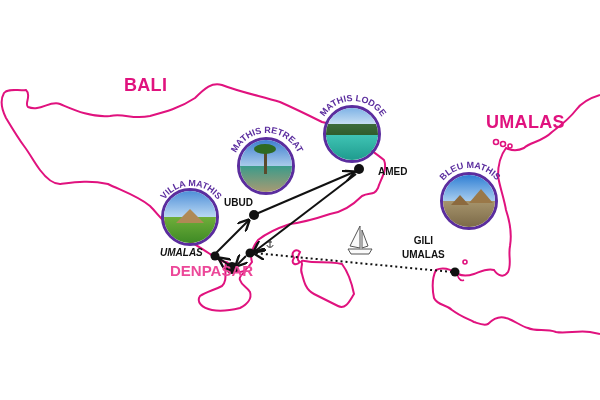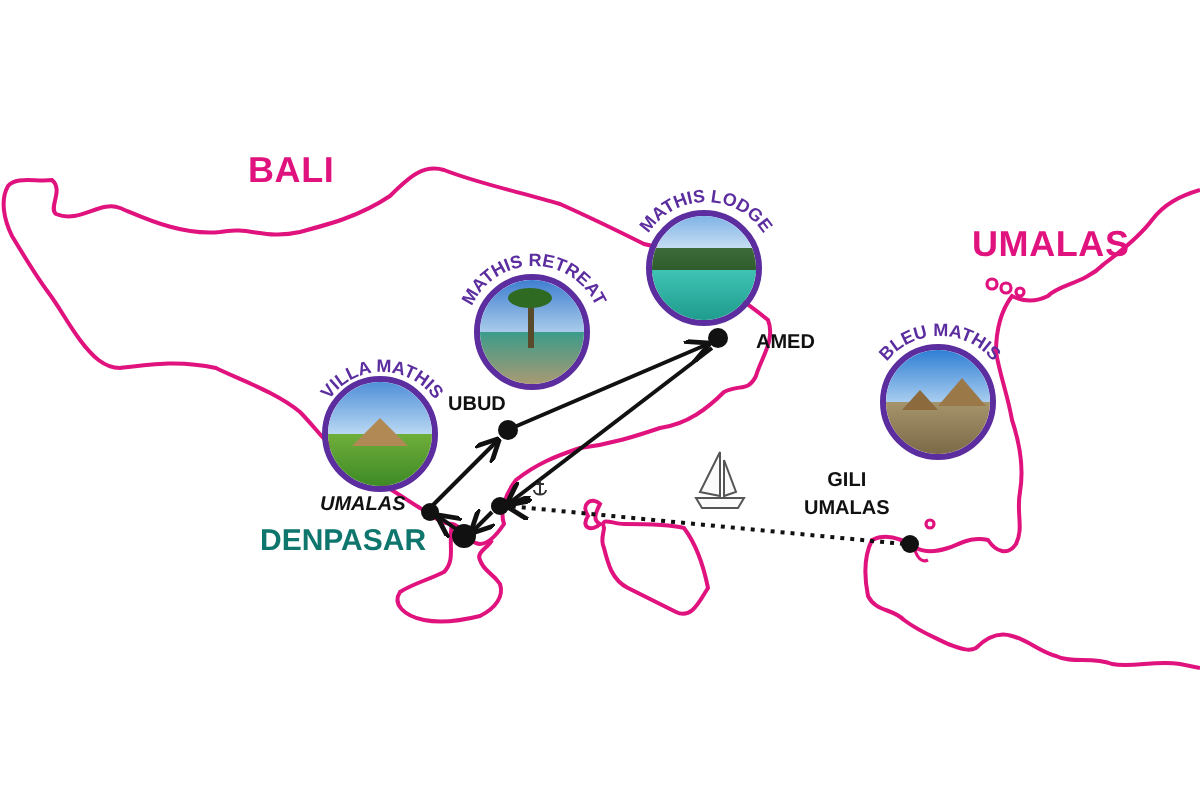--- a/index.html
+++ b/index.html
@@ -1,20 +1,20 @@
 <!DOCTYPE html>
 <html><head>
   <meta charset="utf-8">
   <style>
     html, body { margin: 0; padding: 0; background: #ffffff; }
     body { width: 600px; height: 400px; position: relative; overflow: hidden; font-family: "Liberation Sans", sans-serif; }
     #map { position: absolute; left: 0; top: 0; width: 600px; height: 400px; }
     .island-label { position: absolute; font-weight: bold; font-size: 18px; color: #e0127e; letter-spacing: 0.3px; }
     .place-label { position: absolute; font-weight: bold; font-size: 10px; color: #111; line-height: 14px; }
-    .city-label { position: absolute; font-weight: bold; font-size: 15px; color: #0f766e; }
+    .city-label { position: absolute; font-weight: bold; font-size: 15px; color: #ec4899; margin-left: 40px; }
     .resort { position: absolute; width: 92px; height: 92px; }
     .resort .badge { position: absolute; left: 16px; top: 20px; width: 58px; height: 58px; border-radius: 50%; border: 3px solid #5b2d9e; box-sizing: border-box; overflow: hidden; }
     .resort svg.arc { position: absolute; left: 0; top: 0; }
     .sky { position: absolute; left: 0; top: 0; width: 100%; height: 50%; }
     .ground { position: absolute; left: 0; bottom: 0; width: 100%; height: 50%; }
   </style>
 </head>
 <body>
 
 <svg id="map" viewBox="0 0 600 400" xmlns="http://www.w3.org/2000/svg">

